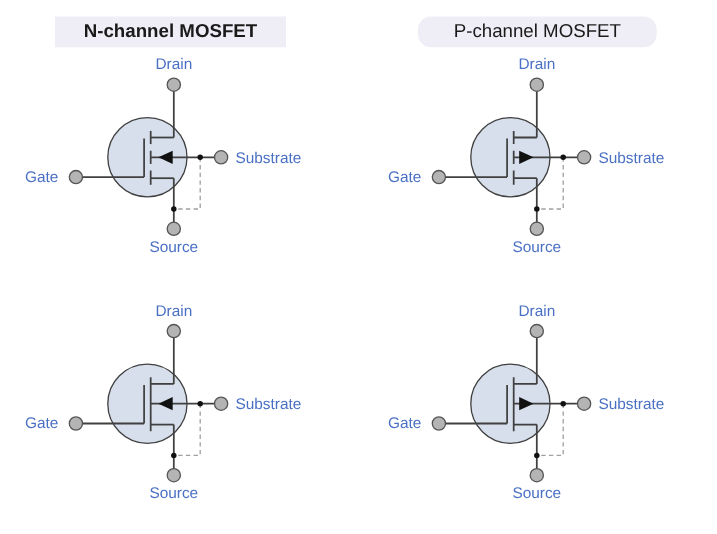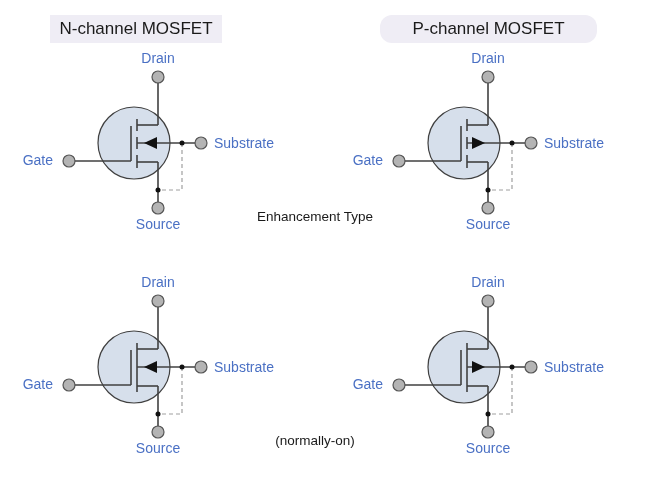--- a/index.html
+++ b/index.html
@@ -1,39 +1,37 @@
 <!DOCTYPE html>
 <html><head>
 <meta charset="utf-8">
 <style>
   html, body { margin: 0; padding: 0; background: #ffffff; }
   body { width: 652px; height: 485px; position: relative; overflow: hidden;
          font-family: "Liberation Sans", sans-serif; }
   .header { position: absolute; top: 15px; height: 28px; background: #efedf5;
             color: #1a1a1a; font-size: 17px; line-height: 28px; text-align: center; }
-  #hdr-n { left: 50px; width: 172px; }
+  #hdr-n { left: 50px; width: 210px; font-weight: bold; }
   #hdr-p { left: 380px; width: 217px; border-radius: 12px; }
   .mode { position: absolute; left: 230px; width: 170px; text-align: center;
           font-size: 13.5px; line-height: 17px; color: #1a1a1a; }
   #mode-enh { top: 208px; }
   #mode-dep { top: 432px; }
   svg#diagram { position: absolute; left: 0; top: 0; }
   .lbl { font-family: "Liberation Sans", sans-serif; font-size: 14px; fill: #4a70c4; }
 </style>
 </head>
 <body>
 
 <div class="header" id="hdr-n">N-channel MOSFET</div>
 <div class="header" id="hdr-p">P-channel MOSFET</div>
 
 <div class="mode" id="mode-enh">
-  <div>Enhancement Type</div>
 </div>
 <div class="mode" id="mode-dep">
-  <div>(normally-on)</div>
 </div>
 
 <svg id="diagram" width="652" height="485" xmlns="http://www.w3.org/2000/svg">
     <g>
       <circle cx="134" cy="143" r="36" fill="#d6dfeb" stroke="#404040" stroke-width="1.2"></circle>
       <line x1="158" y1="82" y2="125" x2="158" stroke="#404040" stroke-width="1.6" fill="none"></line>
       <line x1="137" y1="125" x2="158" y2="125" stroke="#404040" stroke-width="1.6" fill="none"></line>
       <line x1="137" y1="162" x2="158" y2="162" stroke="#404040" stroke-width="1.6" fill="none"></line>
       <line x1="158" y1="162" x2="158" y2="203" stroke="#404040" stroke-width="1.6" fill="none"></line>
       <line x1="137" y1="143" x2="196" y2="143" stroke="#404040" stroke-width="1.6" fill="none"></line>

